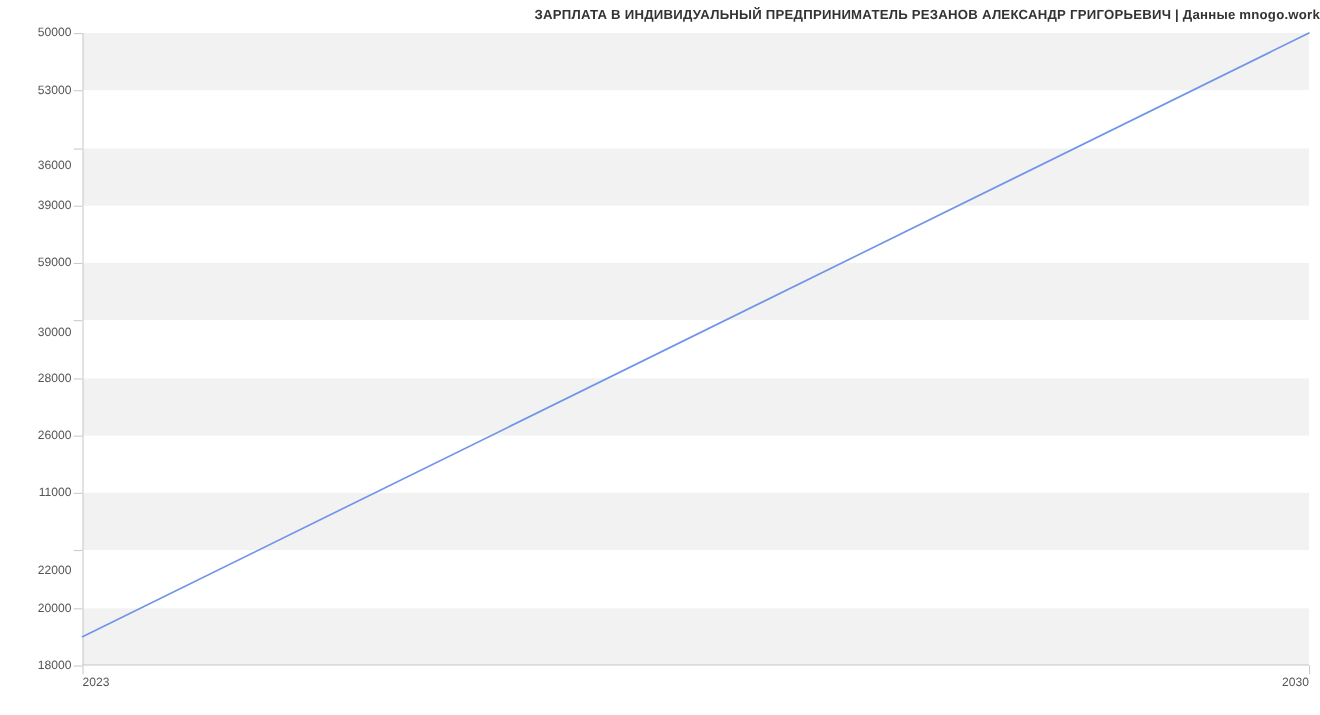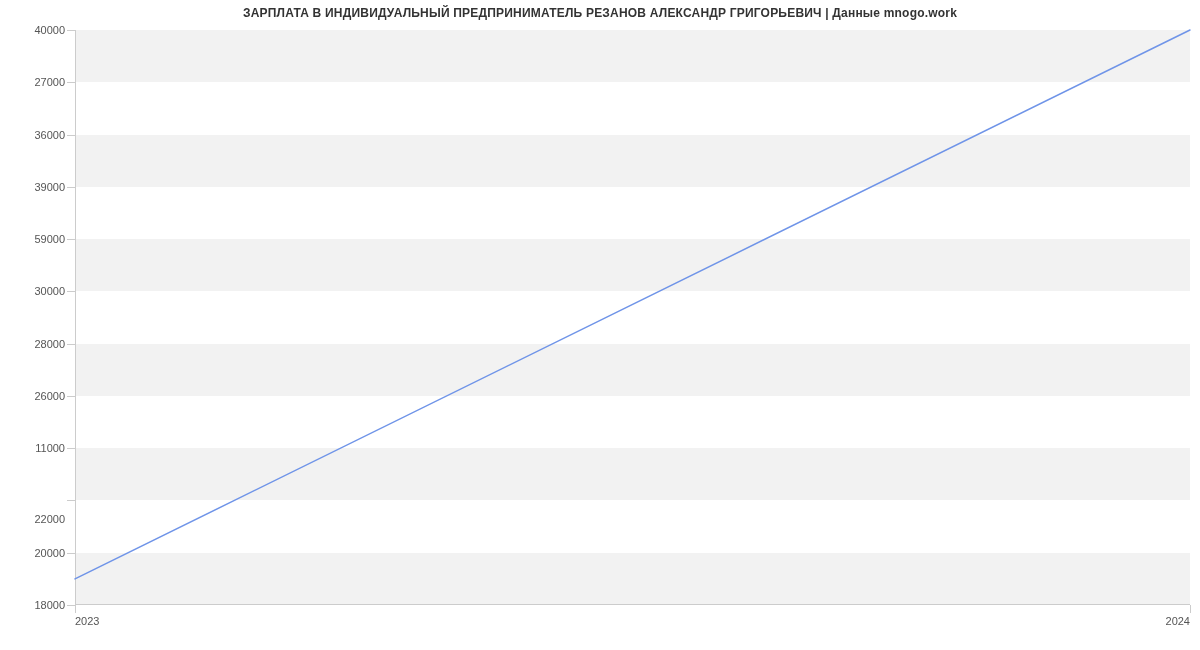--- a/index.html
+++ b/index.html
@@ -15,21 +15,21 @@
   .chart-wrap {
     position: relative;
     width: 1200px;
     height: 650px;
   }
   .title {
     position: absolute;
     top: 6px;
     left: 0;
     width: 1200px;
-    text-align: center;
+    text-align: right;
     font-weight: bold;
     font-size: 12px;
     color: #333;
     letter-spacing: 0.2px;
   }
   .plot {
     position: absolute;
     left: 75px;
     top: 30px;
     width: 1115px;   
@@ -121,29 +121,29 @@
       <div class="ylab" style="top: 522.727px;">20000</div>
       <div class="tick-left" style="top: 470.455px;"></div>
       <div class="ylab" style="top: 470.455px; margin-top: 19px;">22000</div>
       <div class="tick-left" style="top: 418.182px;"></div>
       <div class="ylab" style="top: 418.182px;">11000</div>
       <div class="tick-left" style="top: 365.909px;"></div>
       <div class="ylab" style="top: 365.909px;">26000</div>
       <div class="tick-left" style="top: 313.636px;"></div>
       <div class="ylab" style="top: 313.636px;">28000</div>
       <div class="tick-left" style="top: 261.364px;"></div>
-      <div class="ylab" style="top: 261px;">30000</div>
+      <div class="ylab" style="top: 272px;">30000</div>
       <div class="tick-left" style="top: 209.091px;"></div>
       <div class="ylab" style="top: 209.091px;">59000</div>
       <div class="tick-left" style="top: 156.818px;"></div>
       <div class="ylab" style="top: 156.818px;">39000</div>
       <div class="tick-left" style="top: 104.545px;"></div>
-      <div class="ylab" style="top: 105px;">36000</div>
+      <div class="ylab" style="top: 121px;">36000</div>
       <div class="tick-left" style="top: 52.2727px;"></div>
-      <div class="ylab" style="top: 52.2727px;">27000</div>
+      <div class="ylab" style="top: 52.2727px;">53000</div>
       <div class="tick-left" style="top: 0px;"></div>
-      <div class="ylab" style="top: 0px;">40000</div>
+      <div class="ylab" style="top: 0px;">50000</div>
       <div class="tick-bottom" style="left: 0px;"></div>
       <div class="xlab first" style="left: 0px;">2023</div>
       <div class="tick-bottom" style="left: 1115px;"></div>
-      <div class="xlab last" style="left: 1115px;">2024</div>
+      <div class="xlab last" style="left: 1115px;">2030</div>
     </div>
 </div>
 
 </body></html>

